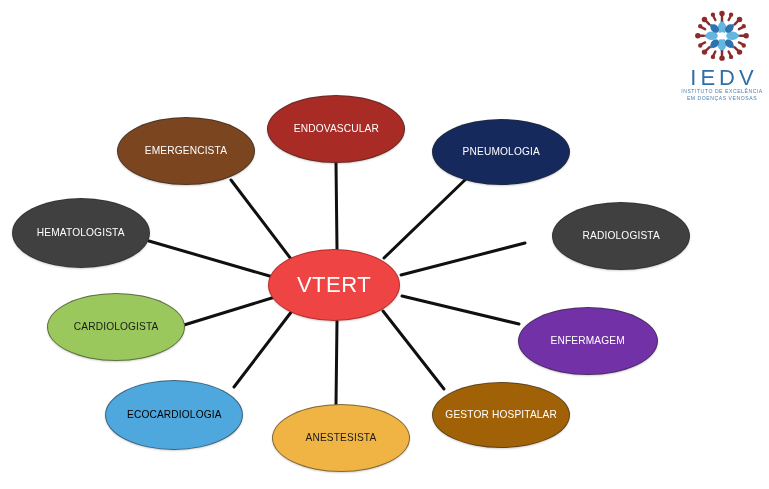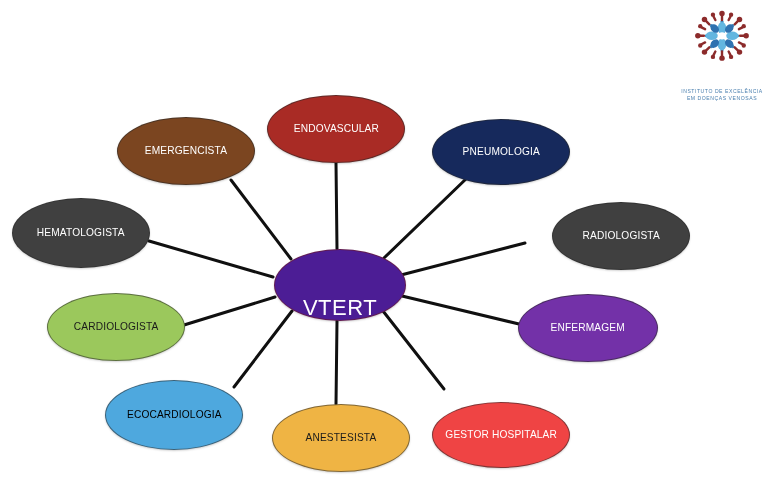--- a/index.html
+++ b/index.html
@@ -199,20 +199,21 @@
           <circle cx="86" cy="62" r="3.6"></circle>
             <circle cx="65" cy="81" r="3.6"></circle>
           <circle cx="35" cy="81" r="3.6"></circle>
             <circle cx="14" cy="62" r="3.6"></circle>
           <circle cx="14" cy="30" r="3.6"></circle>
             <circle cx="35" cy="11" r="3.6"></circle>
         </g>
         <circle cx="50" cy="46" r="6" fill="#ffffff"></circle>
       </g>
     </svg>
+    <div id="logo-word">IEDV</div>
     <div id="logo-tag1">INSTITUTO DE EXCELÊNCIA</div>
     <div id="logo-tag2">EM DOENÇAS VENOSAS</div>
   </div>
 
   <div id="diagram">
     <svg id="edges" viewBox="0 0 769 489">
         <line x1="337" y1="249" x2="336" y2="163" stroke="#101010" stroke-width="3" stroke-linecap="round"></line>
         <line x1="291" y1="259" x2="231" y2="180" stroke="#101010" stroke-width="3" stroke-linecap="round"></line>
         <line x1="273" y1="277" x2="149" y2="241" stroke="#101010" stroke-width="3" stroke-linecap="round"></line>
         <line x1="275" y1="297" x2="184" y2="325" stroke="#101010" stroke-width="3" stroke-linecap="round"></line>
@@ -235,31 +236,31 @@
         </div>
         <div class="node" style="left: 47px; top: 293px; width: 138px; height: 68px; background: rgb(155, 200, 92); color: rgb(26, 26, 26);">
           <span class="label">CARDIOLOGISTA</span>
         </div>
         <div class="node" style="left: 105px; top: 380px; width: 138px; height: 70px; background: rgb(78, 168, 222); color: #000000;">
           <span class="label">ECOCARDIOLOGIA</span>
         </div>
         <div class="node" style="left: 272px; top: 404px; width: 138px; height: 68px; background: rgb(239, 180, 68); color: rgb(26, 26, 26);">
           <span class="label">ANESTESISTA</span>
         </div>
-        <div class="node" style="left: 432px; top: 402px; width: 138px; height: 66px; background: #ef4444; color: rgb(255, 255, 255);">
+        <div class="node" style="left: 432px; top: 382px; width: 138px; height: 66px; background: #a16207; color: rgb(255, 255, 255);">
           <span class="label">GESTOR HOSPITALAR</span>
         </div>
-        <div class="node" style="left: 518px; top: 294px; width: 140px; height: 68px; background: rgb(115, 49, 168); color: rgb(255, 255, 255);">
+        <div class="node" style="left: 518px; top: 307px; width: 140px; height: 68px; background: rgb(115, 49, 168); color: rgb(255, 255, 255);">
           <span class="label">ENFERMAGEM</span>
         </div>
         <div class="node" style="left: 552px; top: 202px; width: 138px; height: 68px; background: #404040; color: rgb(255, 255, 255);">
           <span class="label">RADIOLOGISTA</span>
         </div>
         <div class="node" style="left: 432px; top: 119px; width: 138px; height: 66px; background: rgb(22, 41, 92); color: rgb(255, 255, 255);">
           <span class="label">PNEUMOLOGIA</span>
         </div>
-        <div class="node" id="node-center" style="left: 274px; top: 249px; width: 132px; height: 72px; background: #4c1d95; color: rgb(255, 255, 255); align-items: flex-end;">
+        <div class="node" id="node-center" style="left: 268px; top: 249px; width: 132px; height: 72px; background: #ef4444; color: rgb(255, 255, 255);">
           <span class="label">VTERT</span>
         </div>
       </div>
   </div>
 
 </div>
 
 </body></html>

